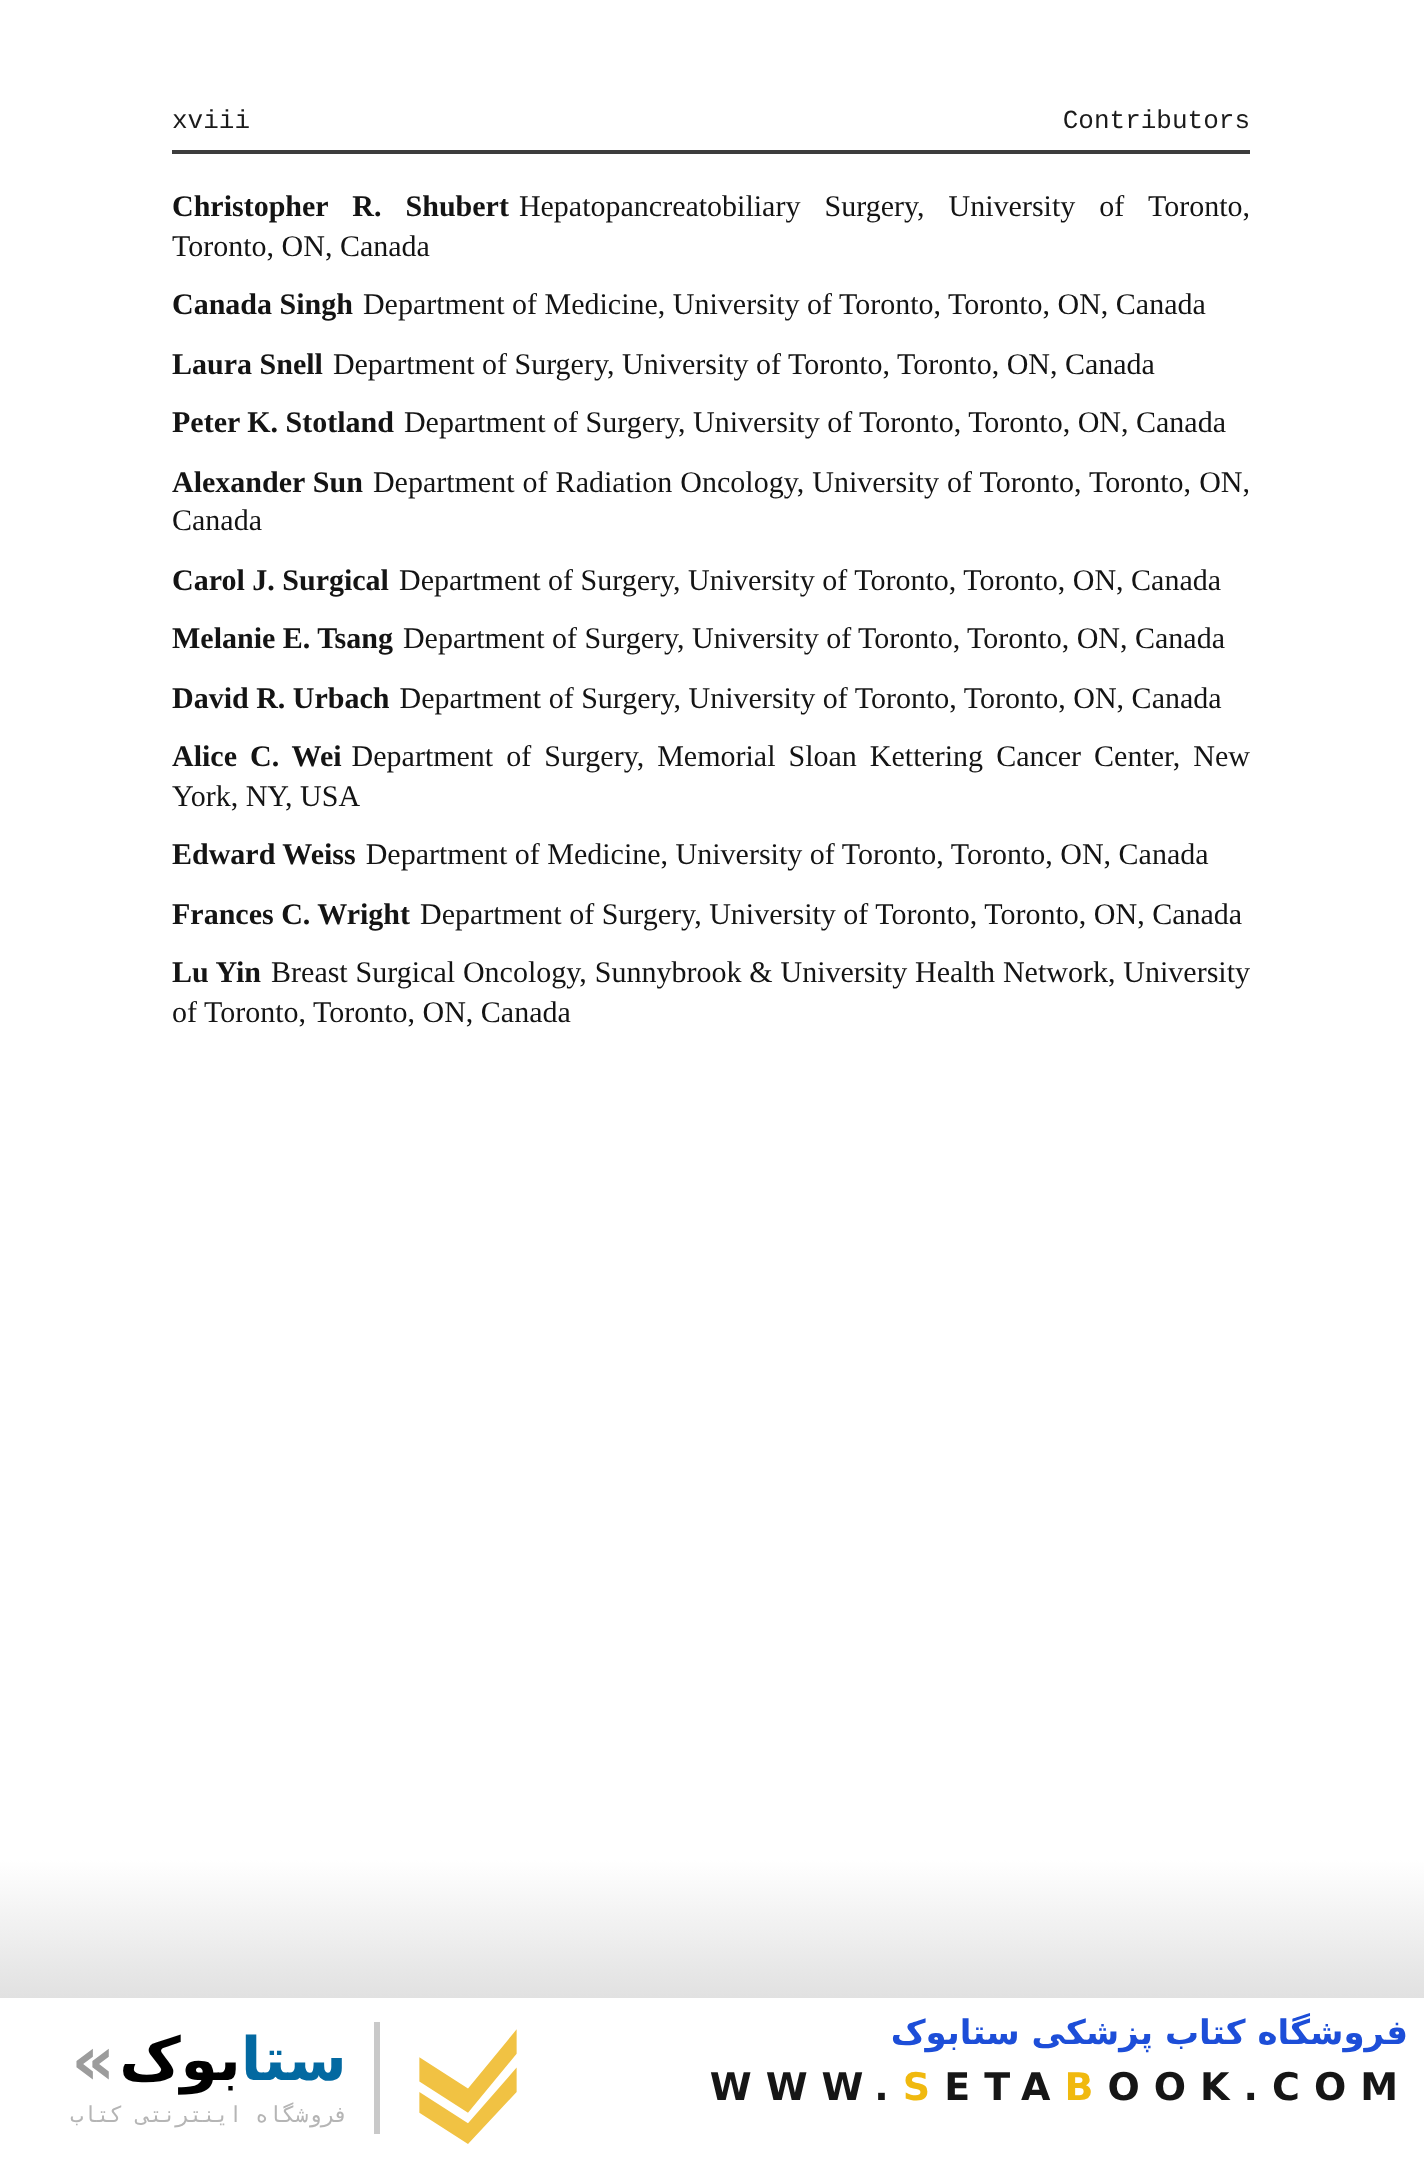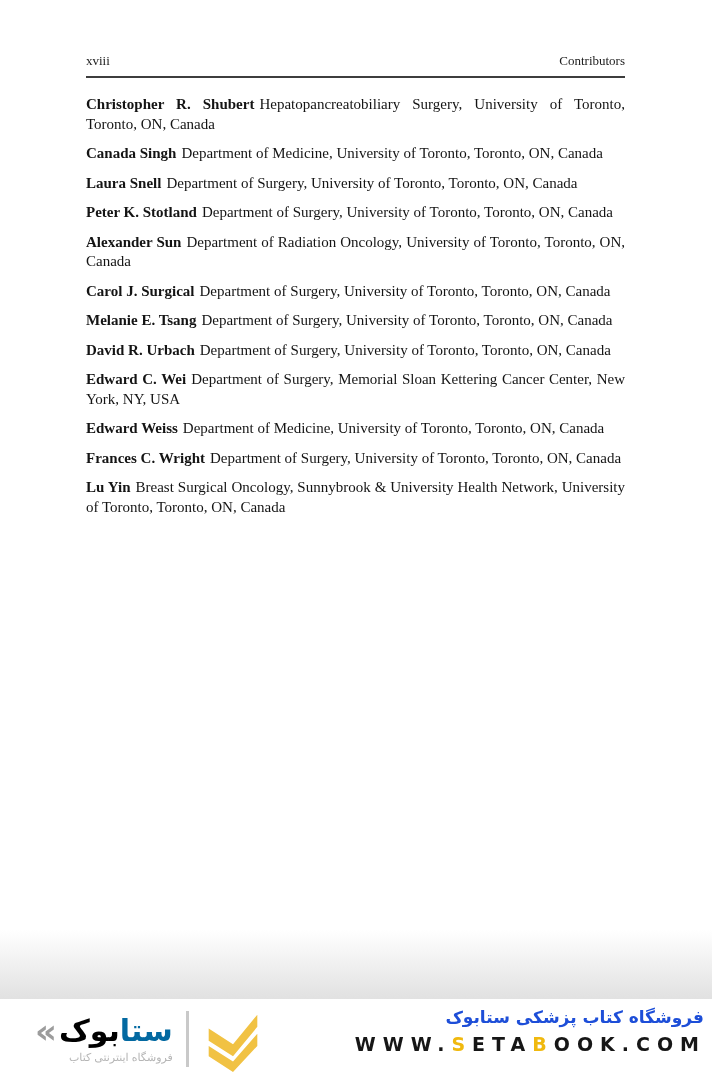--- a/index.html
+++ b/index.html
@@ -13,21 +13,21 @@
 
   
   .header {
     position: absolute;
     left: 86px; right: 87px; top: 53px;
     display: flex;
     justify-content: space-between;
     align-items: flex-end;
     padding-bottom: 7px;
     border-bottom: 2px solid #3d3d3d;
-    font-family: Liberation Serif, serif;
+    font-family: Liberation Mono, monospace;
     font-size: 13px;
     color: #1b1b1b;
   }
 
   
   .content {
     position: absolute;
     left: 86px; right: 87px; top: 95px;
     color: #141414;
   }
@@ -71,25 +71,24 @@
     font-family: "DejaVu Sans", sans-serif;
     font-weight: bold;
     font-size: 30px;
     line-height: 34px;
   }
   .wm-quote  { color: #9c9c9c; font-size: 34px; margin-right: 2px; }
   .wm-rest   { color: #000000; }
   .wm-accent { color: #0369a1; }
   .logo-tagline {
     margin-top: 3px;
-    font-family: Liberation Sans, sans-serif;
+    font-family: Liberation Mono, monospace;
     font-size: 11px;
     color: #b5b5b5;
     direction: rtl;
-    text-align: right;
   }
   .logo-divider {
     width: 3px; height: 56px;
     background: #c9c9c9;
     margin: 0 13px;
     align-self: center;
   }
   .chevron-icon { display: block; }
 
   .footer-right {
@@ -136,21 +135,21 @@
     <p class="entry"><b class="cname">Peter K. Stotland</b><span>Department of Surgery, University of Toronto, Toronto, ON, Canada</span></p>
 
     <p class="entry"><b class="cname">Alexander Sun</b><span>Department of Radiation Oncology, University of Toronto, Toronto, ON, Canada</span></p>
 
     <p class="entry"><b class="cname">Carol J. Surgical</b><span>Department of Surgery, University of Toronto, Toronto, ON, Canada</span></p>
 
     <p class="entry"><b class="cname">Melanie E. Tsang</b><span>Department of Surgery, University of Toronto, Toronto, ON, Canada</span></p>
 
     <p class="entry"><b class="cname">David R. Urbach</b><span>Department of Surgery, University of Toronto, Toronto, ON, Canada</span></p>
 
-    <p class="entry"><b class="cname">Edward C. Wei</b><span>Department of Surgery, Memorial Sloan Kettering Cancer Center, New York, NY, USA</span></p>
+    <p class="entry"><b class="cname">Alice C. Wei</b><span>Department of Surgery, Memorial Sloan Kettering Cancer Center, New York, NY, USA</span></p>
 
     <p class="entry"><b class="cname">Edward Weiss</b><span>Department of Medicine, University of Toronto, Toronto, ON, Canada</span></p>
 
     <p class="entry"><b class="cname">Frances C. Wright</b><span>Department of Surgery, University of Toronto, Toronto, ON, Canada</span></p>
 
 
     <p class="entry"><b class="cname">Lu Yin</b><span>Breast Surgical Oncology, Sunnybrook &amp; University Health Network, University of Toronto, Toronto, ON, Canada</span></p>
   </div>
 
 <div class="footer-shadow"></div>

